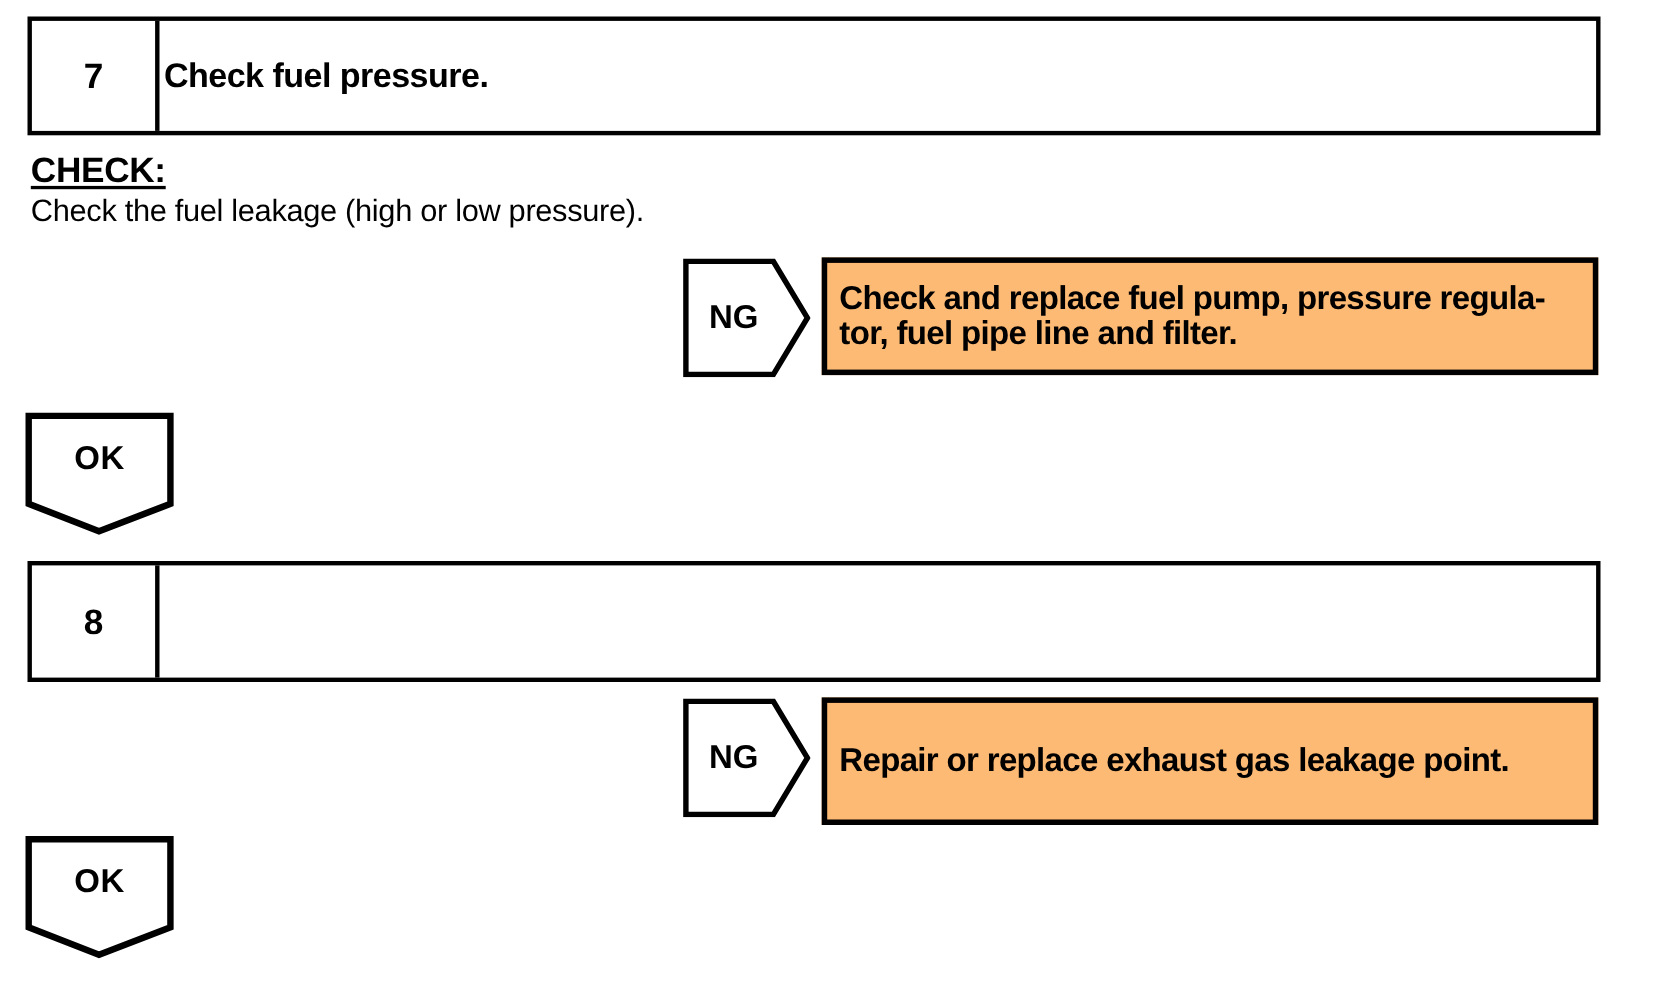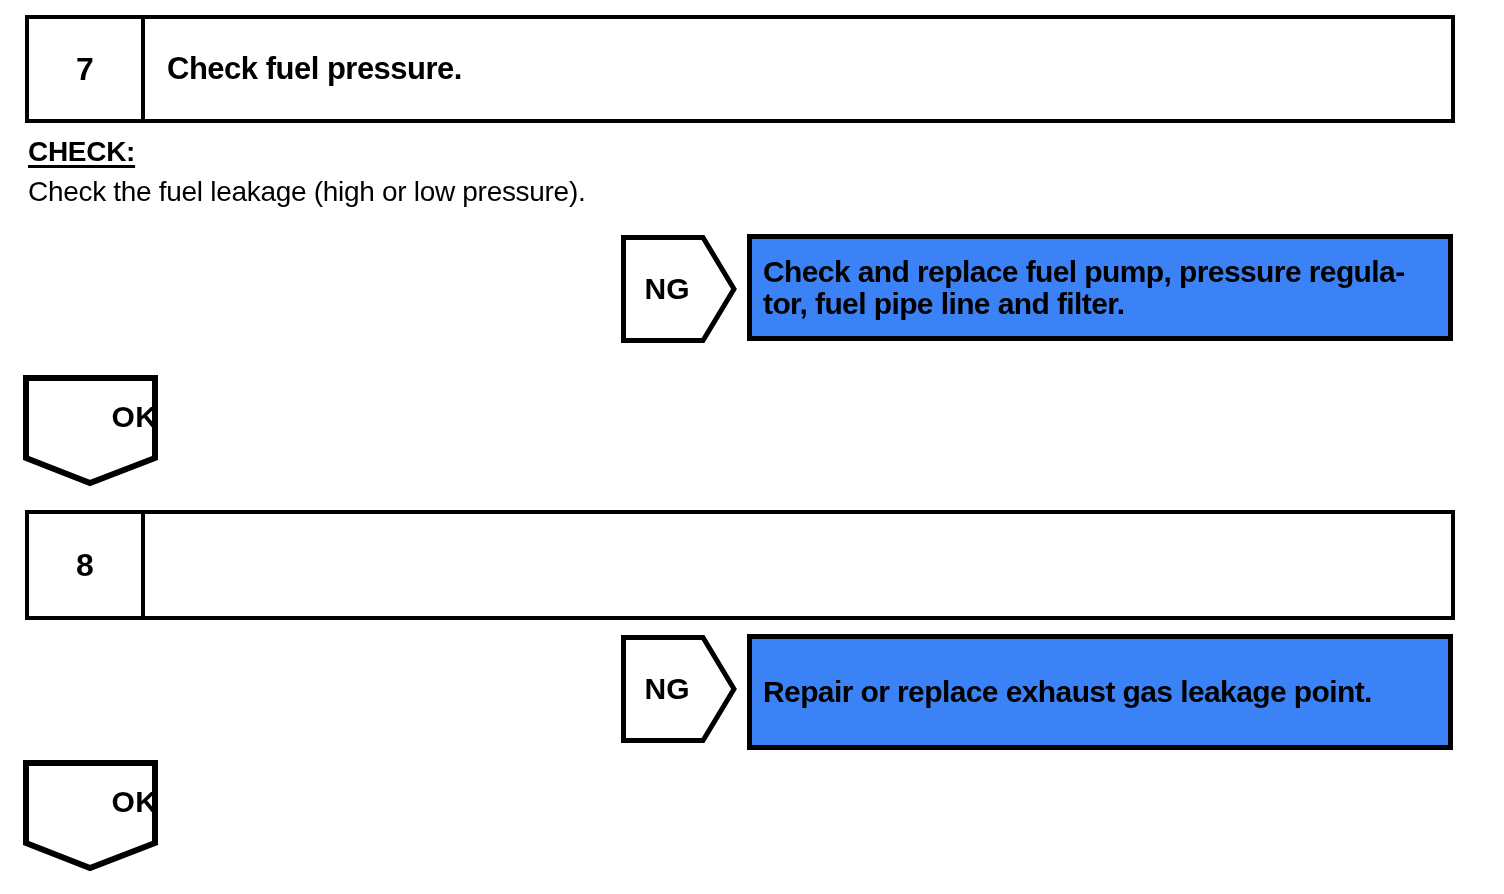--- a/index.html
+++ b/index.html
@@ -32,31 +32,31 @@
     display: flex;
     align-items: center;
     justify-content: center;
     font-weight: bold;
     font-size: 32px;
   }
   .step-title {
     flex: 1;
     display: flex;
     align-items: center;
-    padding-left: 22px;
+    padding-left: 4px;
     font-weight: bold;
     font-size: 31px;
     letter-spacing: -0.5px;
     text-align: center;
   }
   .check-heading {
     position: absolute;
     left: 28px;
     top: 137px;
-    font-size: 28px;
+    font-size: 32px;
     font-weight: bold;
     letter-spacing: -0.3px;
     text-decoration: underline;
     text-decoration-thickness: 3px;
     text-underline-offset: 4px;
     line-height: 1.1;
   }
   .check-text {
     position: absolute;
     left: 28px;
@@ -95,21 +95,21 @@
     border: 5px solid #000;
     box-sizing: border-box;
     display: flex;
     flex-direction: column;
     justify-content: center;
     padding-left: 11px;
     font-weight: bold;
     font-size: 30px;
     letter-spacing: -0.6px;
     line-height: 32px;
-    background: #3b82f6;
+    background: #fdba74;
   }
   .ok-connector {
     position: absolute;
     width: 135px;
     height: 112px;
   }
   .ok-connector svg {
     position: absolute;
     left: 0;
     top: 0;
@@ -119,21 +119,20 @@
     left: 0;
     top: 0;
     width: 135px;
     height: 84px;
     display: flex;
     align-items: center;
     justify-content: center;
     font-weight: bold;
     font-size: 30px;
     letter-spacing: 0.5px;
-    padding-left: 44px;
   }
 </style>
 </head>
 <body>
 
 <div class="page">
 
   <div class="step-box" style="top:15px;height:108px;">
     <div class="step-num">7</div>
     <div class="step-title">Check fuel pressure.</div>

